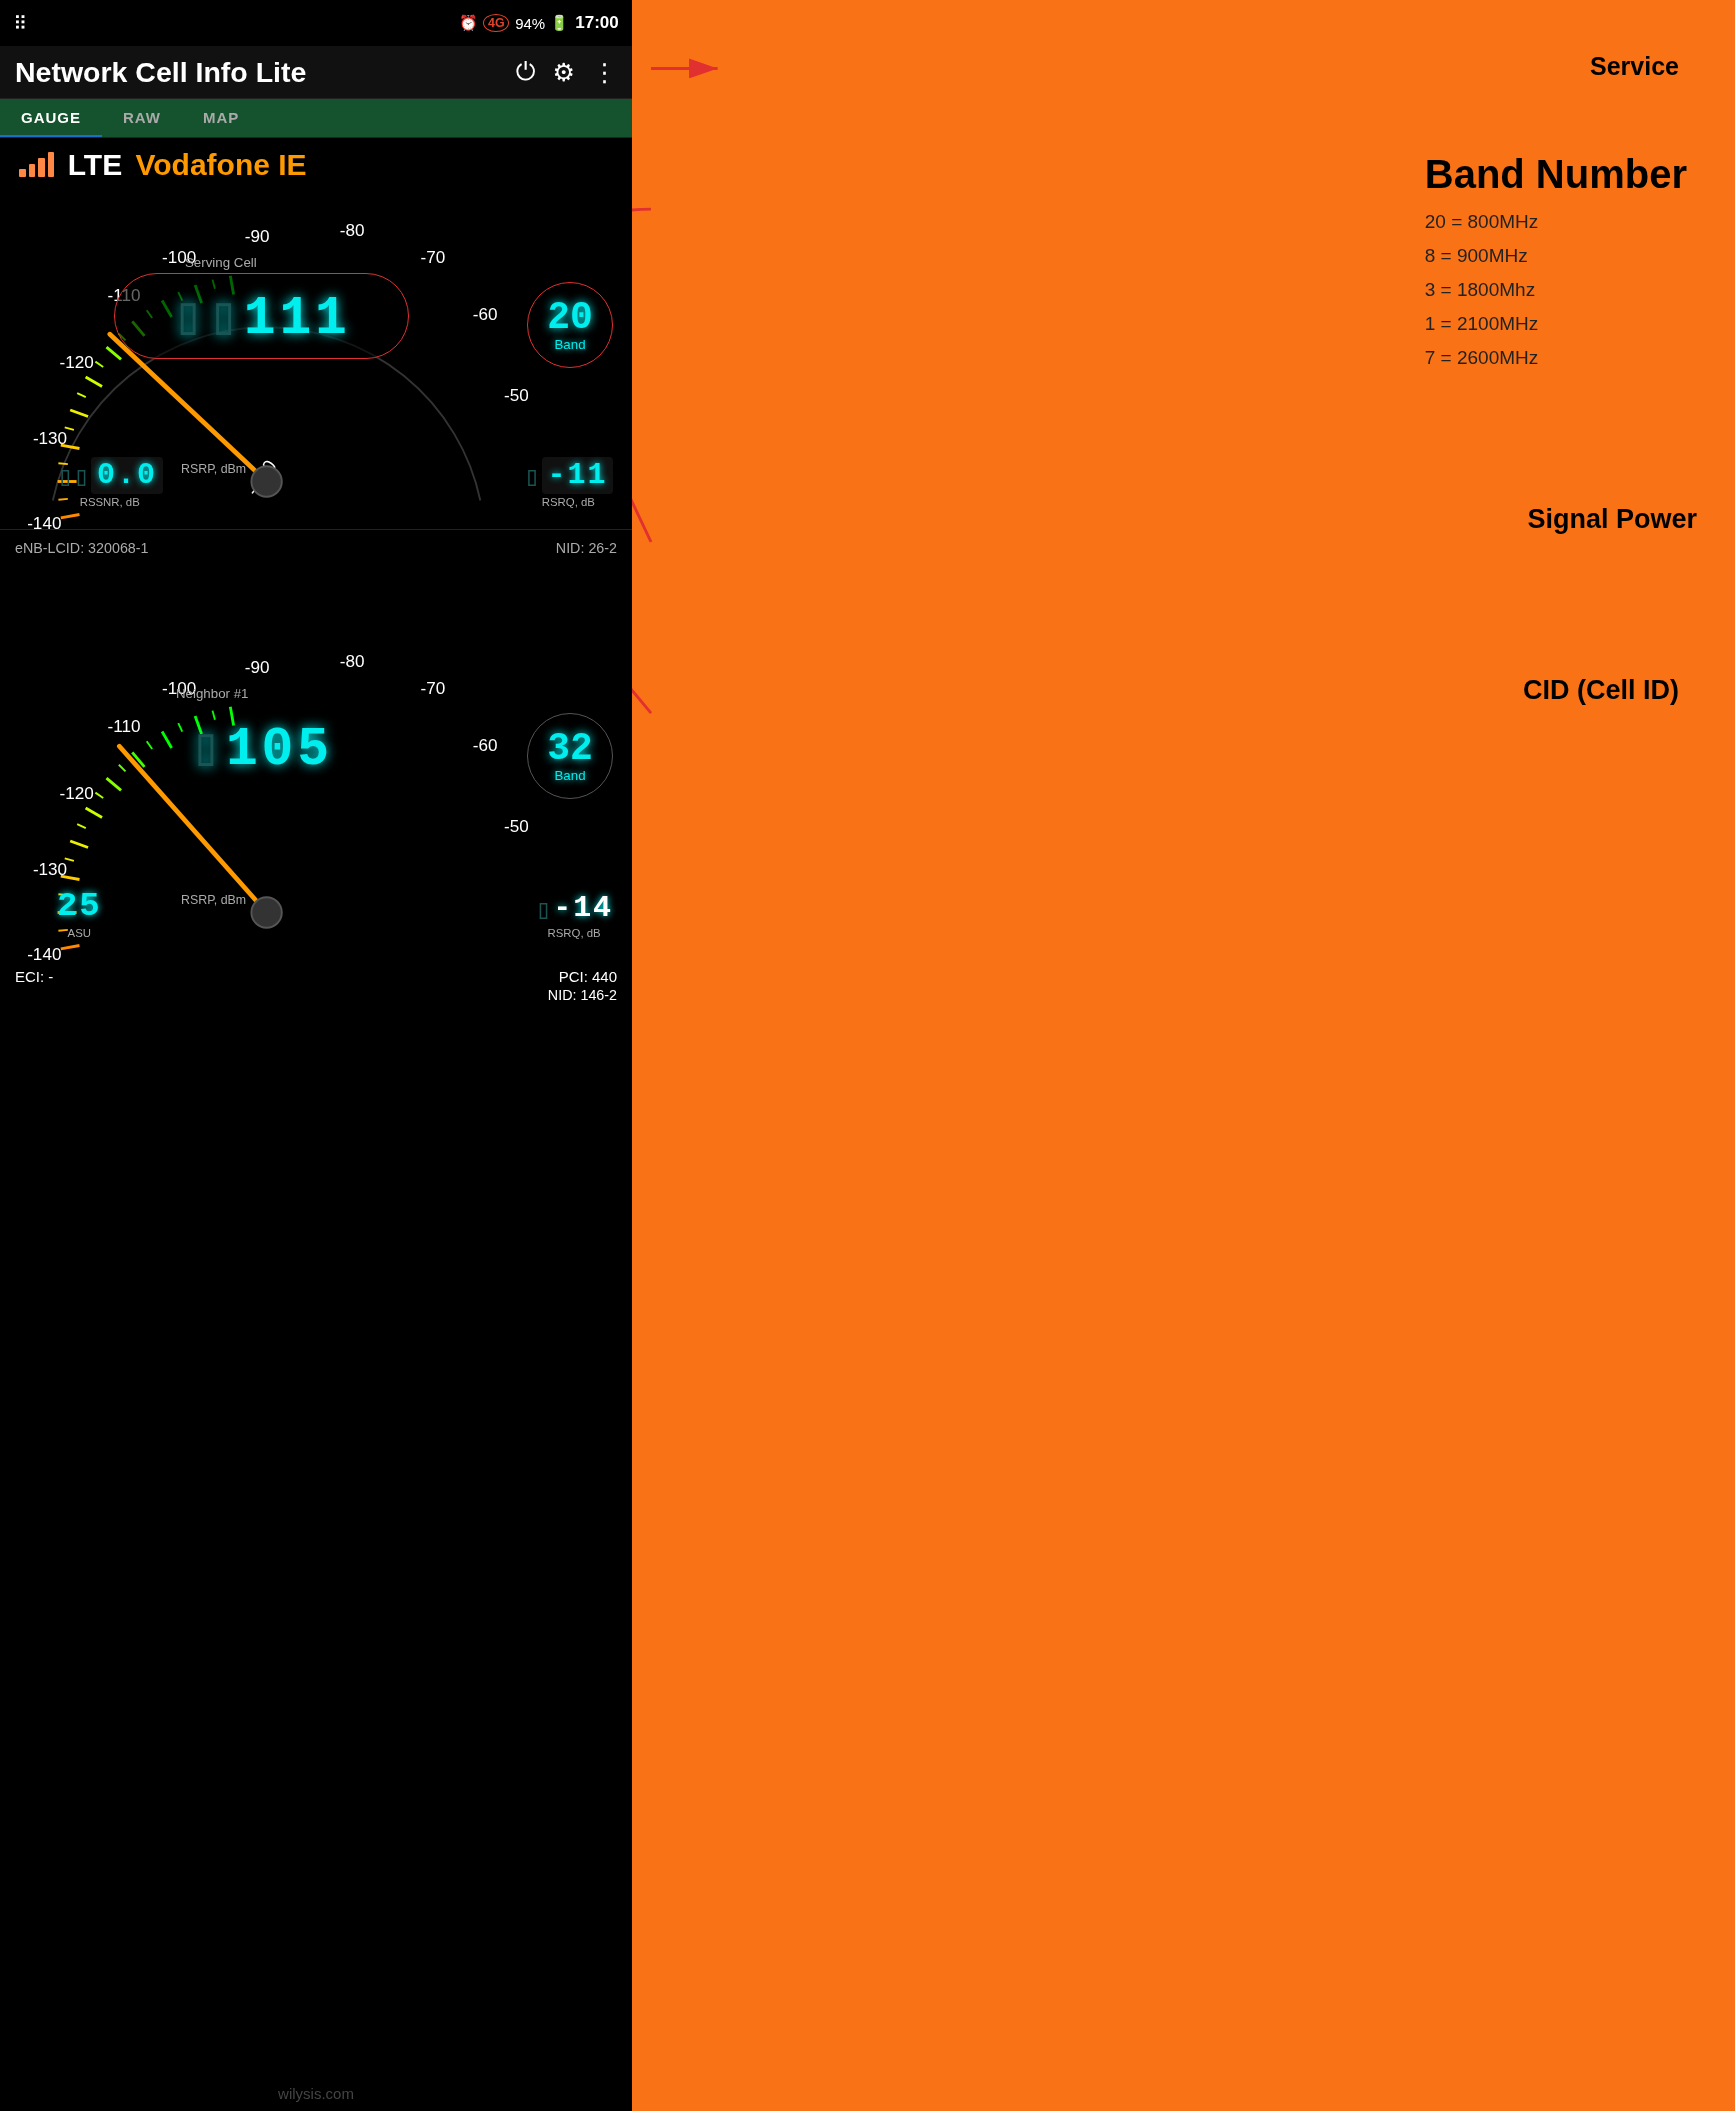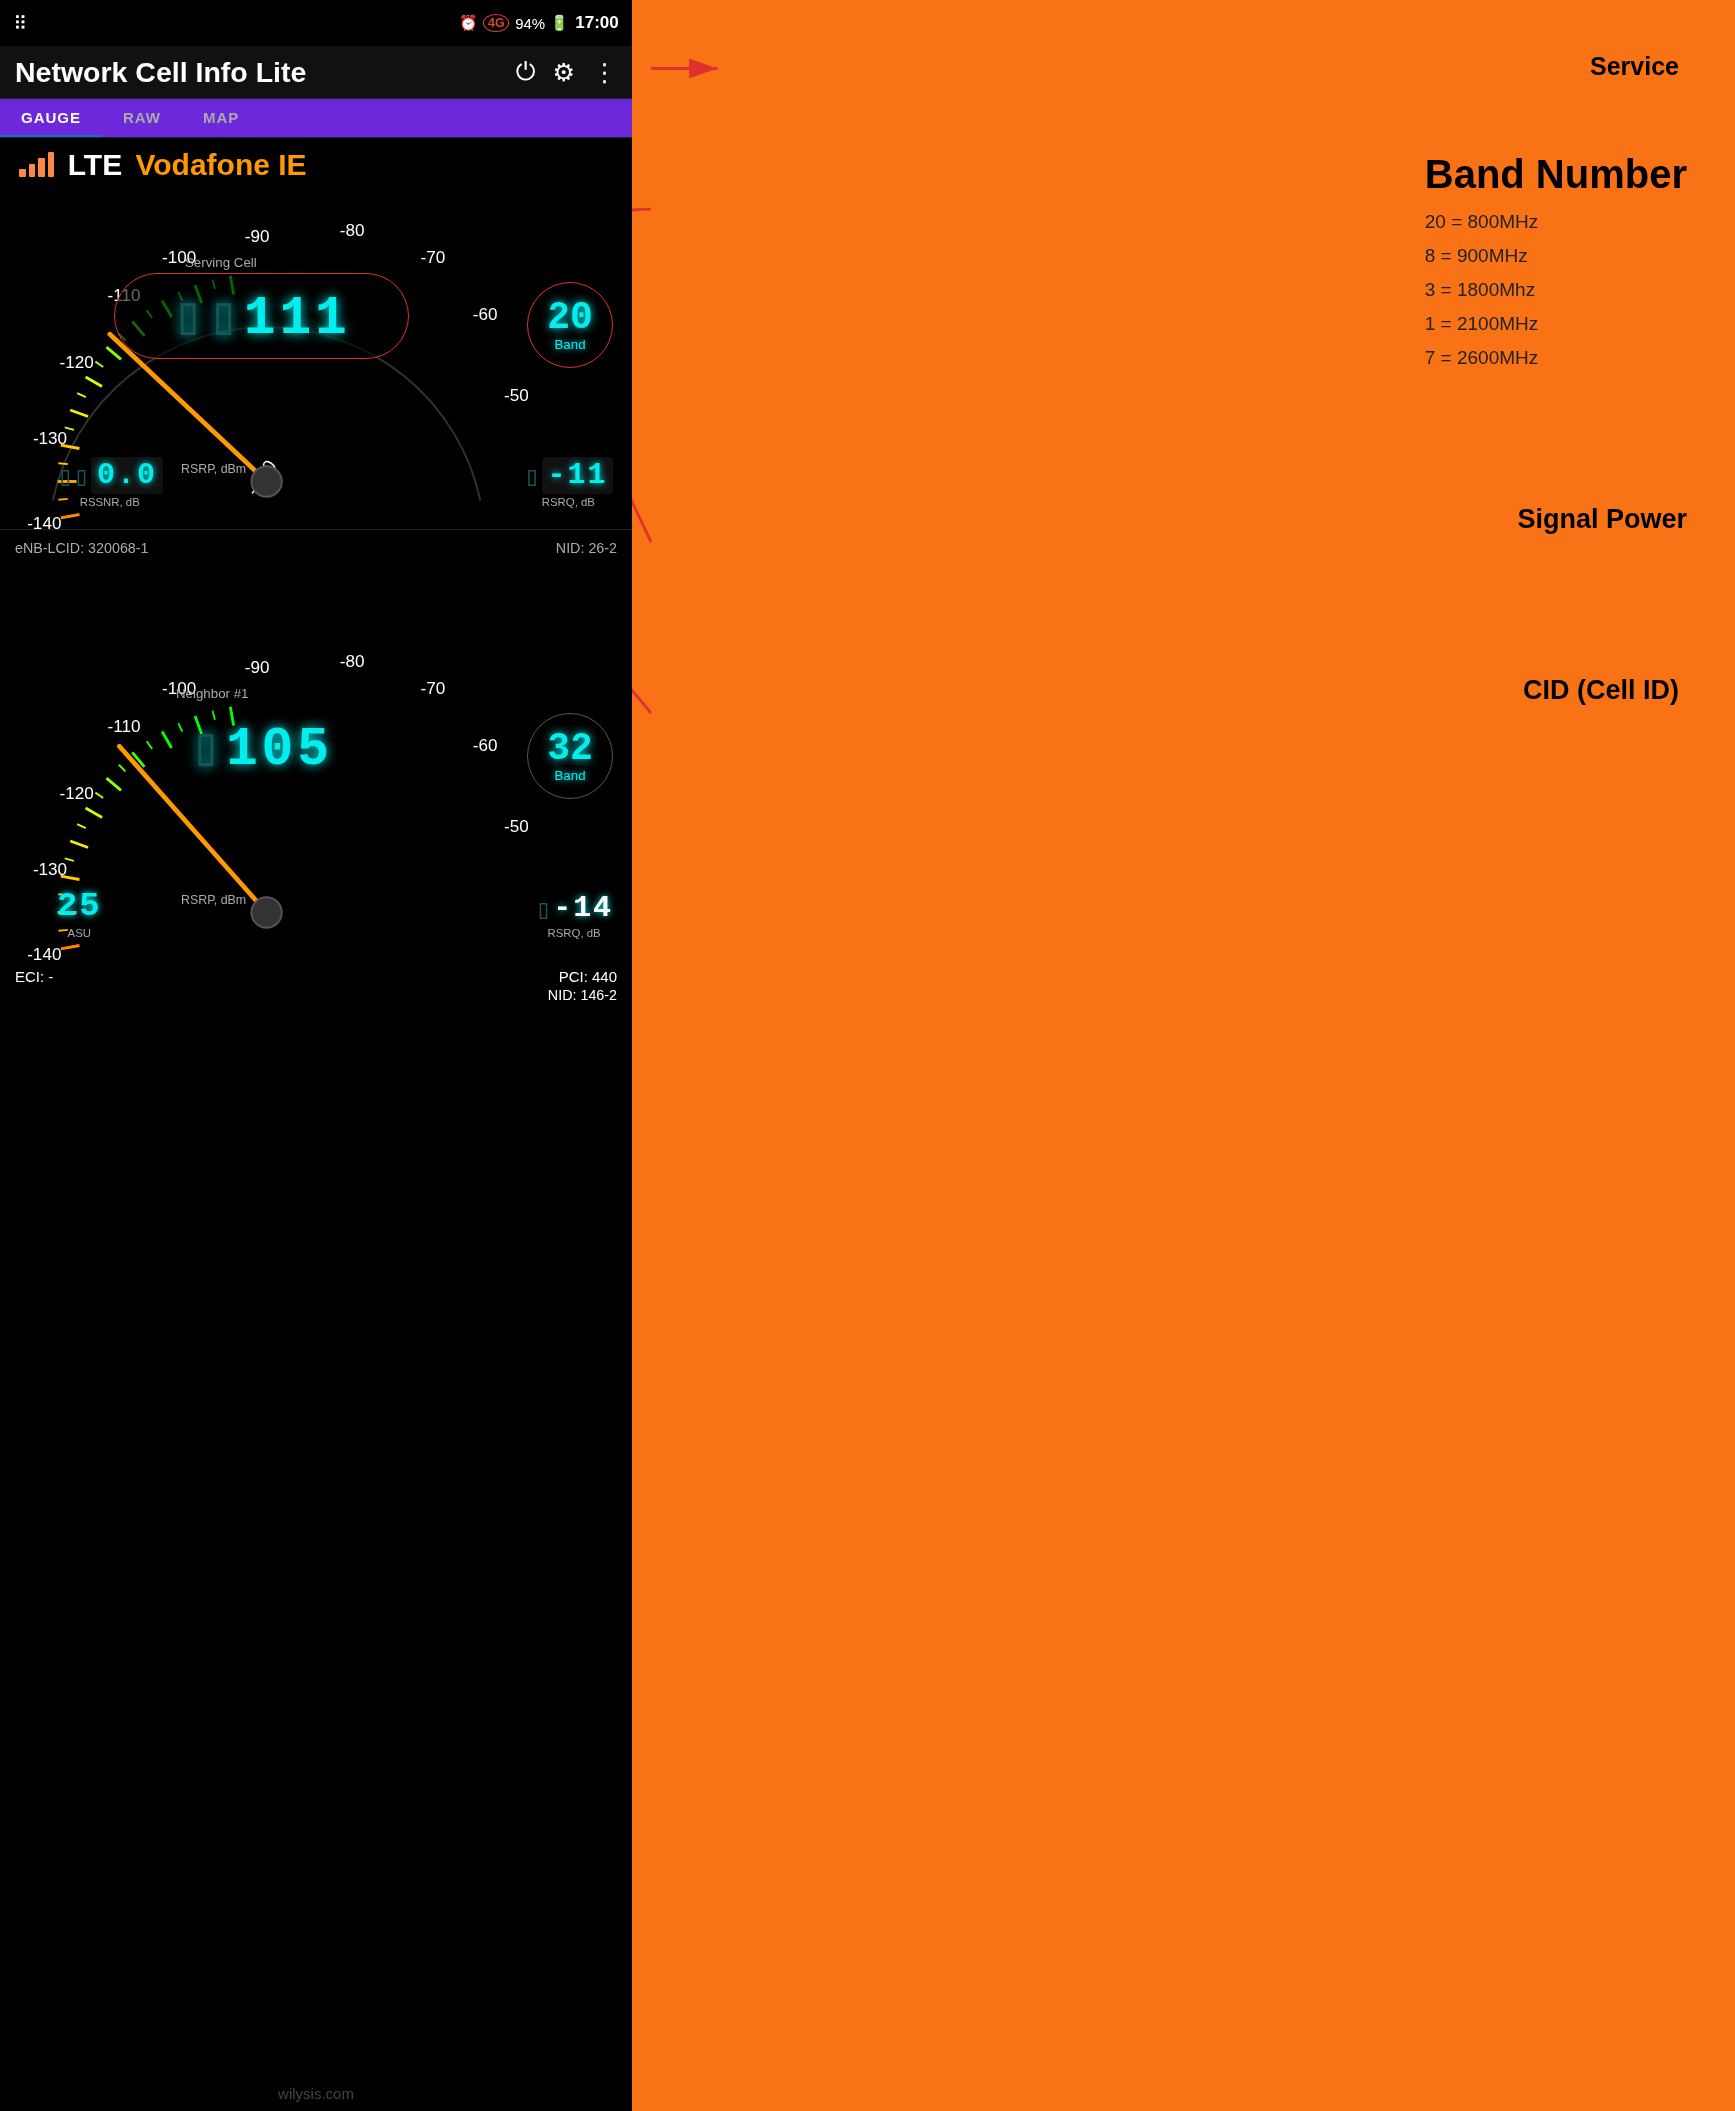--- a/index.html
+++ b/index.html
@@ -76,21 +76,21 @@
       align-items: center;
     }
     .header-icon {
       color: #fff;
       font-size: 25px;
       cursor: pointer;
     }
 
     
     .tabs {
-      background: #6d28d9;
+      background: #14532d;
       display: flex;
       gap: 0;
       border-bottom: 1.9px solid #222;
     }
     .tab {
       padding: 9.5px 21px;
       color: #aaa;
       font-size: 15px;
       font-weight: bold;
       letter-spacing: 1px;
@@ -611,21 +611,21 @@
     <div style="font-size:40px;font-weight:bold;color:#000;margin-bottom:7.6px;">Band Number</div>
     <div style="font-size:19px;color:#222;line-height:1.8;">
       <div>20 = 800MHz</div>
       <div>8 = 900MHz</div>
       <div>3 = 1800Mhz</div>
       <div>1 = 2100MHz</div>
       <div>7 = 2600MHz</div>
     </div>
   </div>
 
-  <div style="position:absolute;top:504px;right:49px;">
+  <div style="position:absolute;top:504px;right:39px;">
     <span style="font-size:27px;font-weight:bold;color:#000;">Signal Power</span>
   </div>
 
   <div style="position:absolute;top:675px;right:57px;">
     <span style="font-size:27px;font-weight:bold;color:#000;">CID (Cell ID)</span>
   </div>
 
 </div>
 
 

